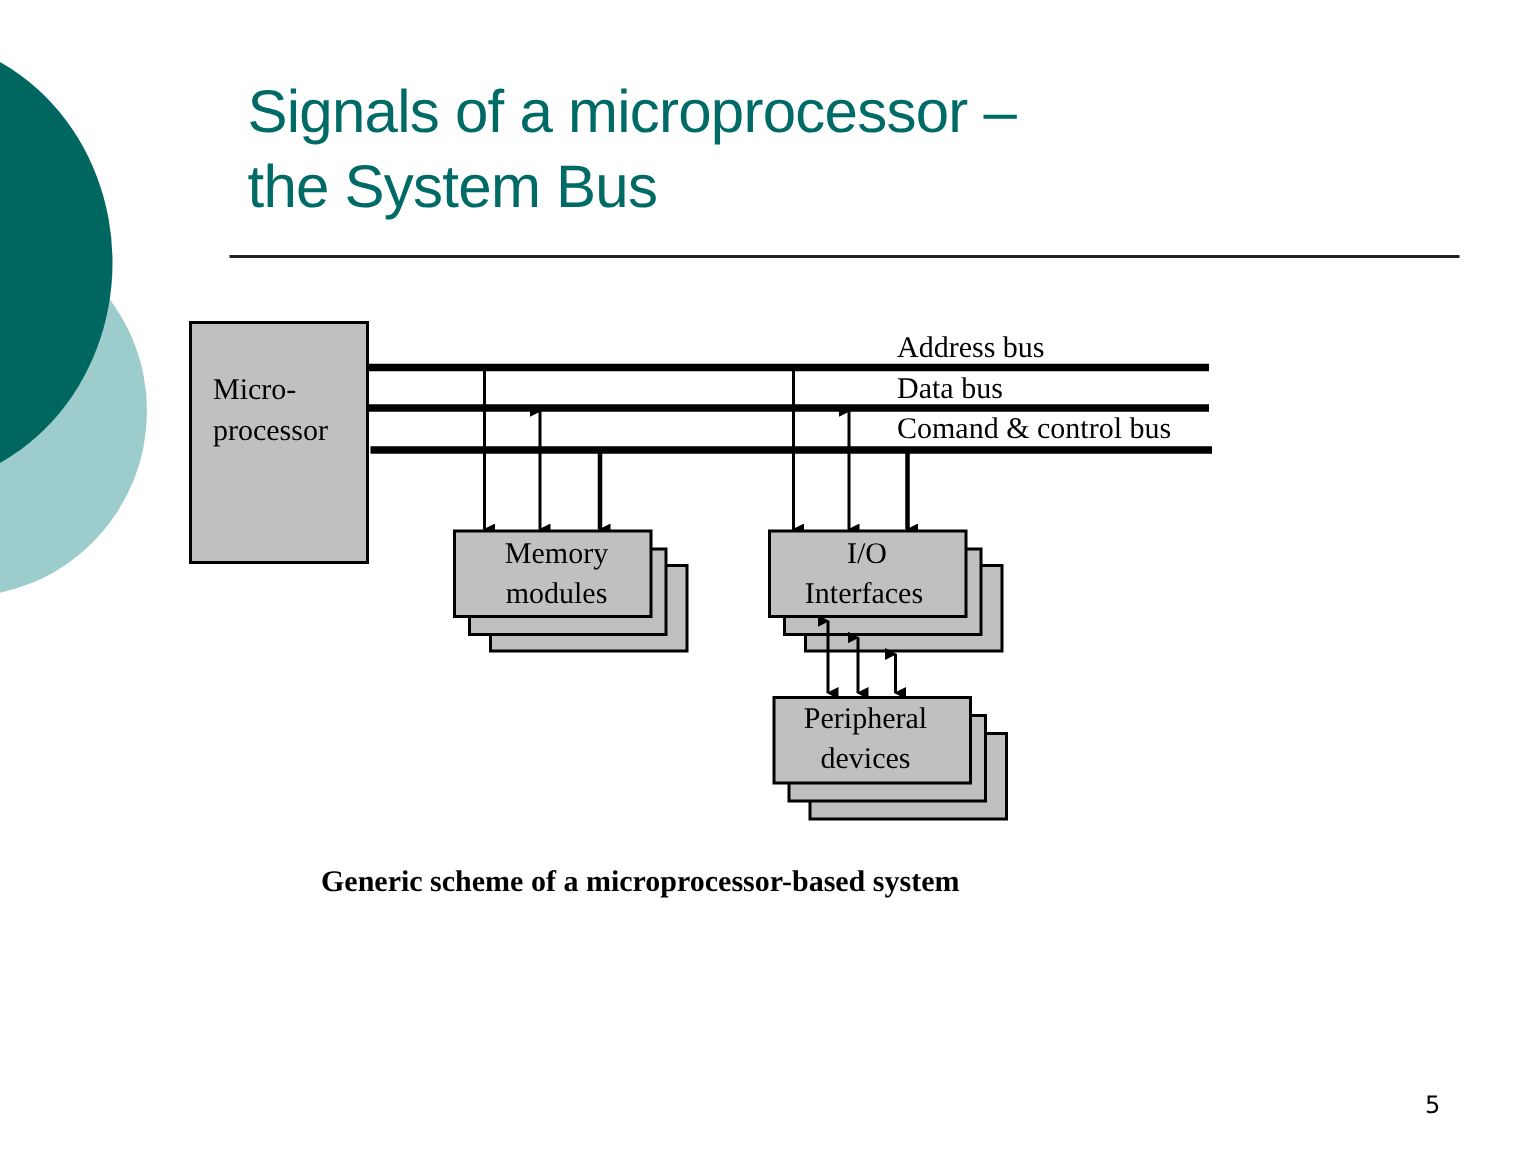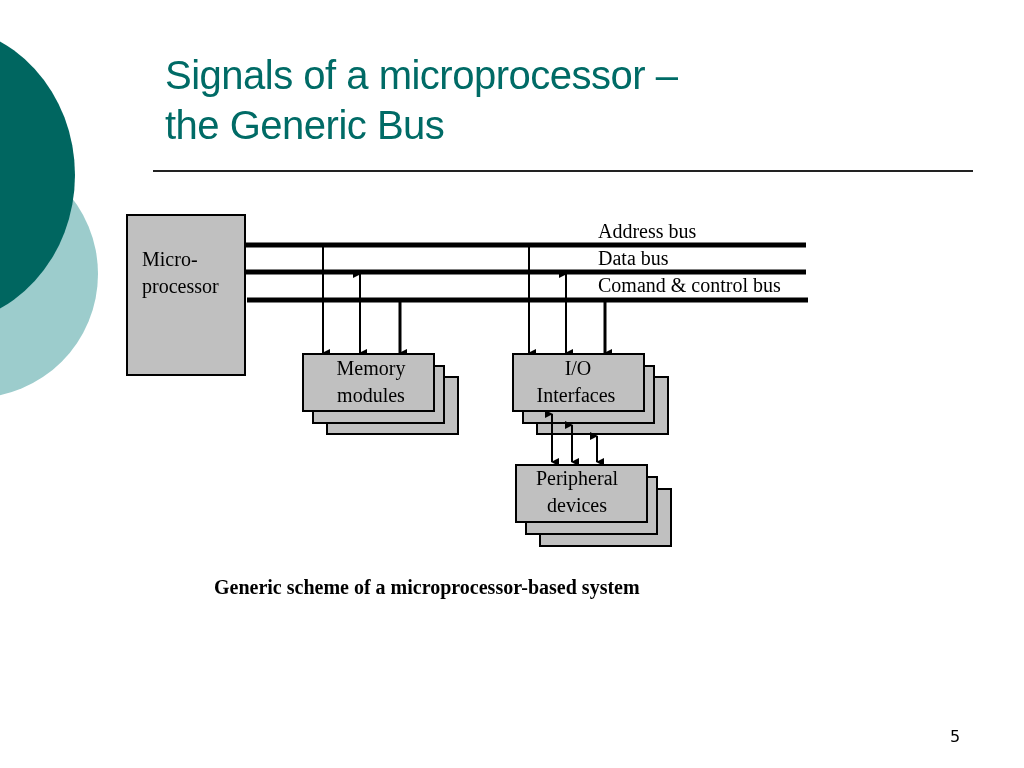--- a/index.html
+++ b/index.html
@@ -15,21 +15,21 @@
   .cap { font-family: "Liberation Serif", serif; font-size: 20px; font-weight: bold; fill: #000; }
 </style>
 </head>
 <body>
 
 <div class="deco" id="circle-light"></div>
 <div class="deco" id="circle-dark"></div>
 
 <div class="title">
   <div>Signals of a microprocessor –</div>
-  <div>the Generic Bus</div>
+  <div>the System Bus</div>
 </div>
 <div class="title-rule"></div>
 
 <svg width="1024" height="768">
   <defs>
     <marker id="ah" markerWidth="8" markerHeight="8" refX="4" refY="7" orient="auto-start-reverse" markerUnits="userSpaceOnUse" viewBox="0 0 8 8">
       <path d="M0,0 L8,0 L4,8 z" fill="#000"></path>
     </marker>
   </defs>
 

